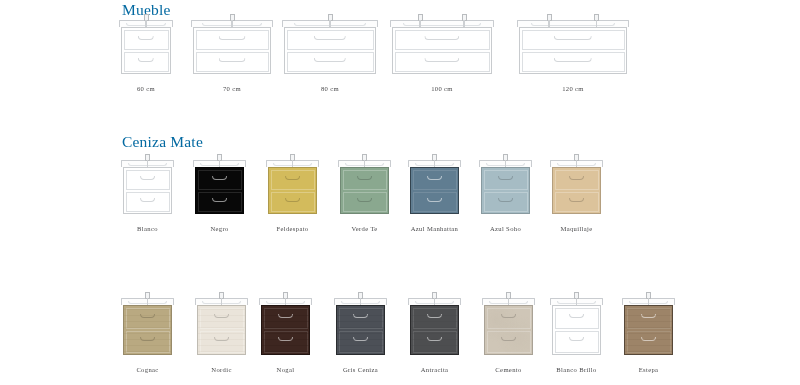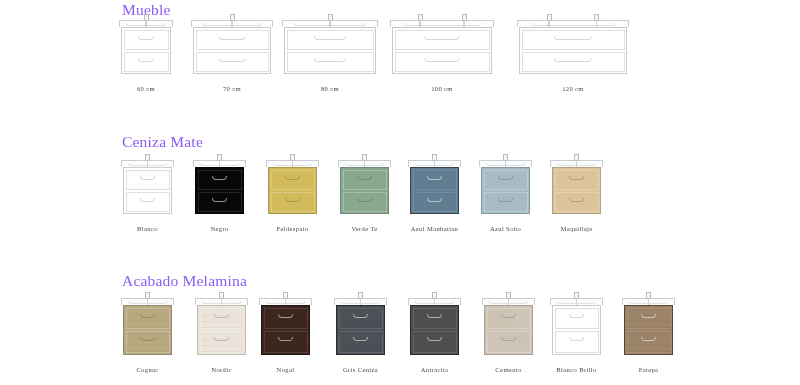--- a/index.html
+++ b/index.html
@@ -19,21 +19,21 @@
   .page { position: relative; width: 800px; height: 385px; }
 
   
   .section-title {
     position: absolute;
     left: 122px;
     font-family: "Liberation Serif", "DejaVu Serif", serif;
     font-size: 15.5px;
     font-weight: 400;
     letter-spacing: .2px;
-    color: #8b5cf6;
+    color: #0369a1;
     white-space: nowrap;
   }
   #title-mueble   { top: 1px; }
   #title-mate     { top: 133px; }
   #title-melamina { top: 272px; }
 
   
   .row { position: absolute; left: 0; top: 0; width: 800px; }
 
   .item {
@@ -400,21 +400,20 @@
             </div>
             <div class="drawer bot" style="border-color: rgba(255, 255, 255, 0.25);">
               <div class="handle"></div>
             </div>
           </div>
         </div>
         <div class="item-label cap">Maquillaje</div>
       </div>
     </div>
 
-  <div class="section-title" id="title-melamina">Acabado Melamina</div>
   <div class="row" id="row-melamina">
       <div class="item" style="left: 123px; width: 49px;">
         <div class="vanity" style="width: 49px; height: 50px;">
           <div class="counter"></div>
           <div class="tap" style="left: calc(50% - 3.5px);">
             <span class="spout"></span>
             <span class="stem"></span>
           </div>
           <div class="body" style="background: rgb(185, 169, 129); border-color: rgba(0, 0, 0, 0.18);">
             <div class="drawer top" style="border-color: rgba(255, 255, 255, 0.25);">

